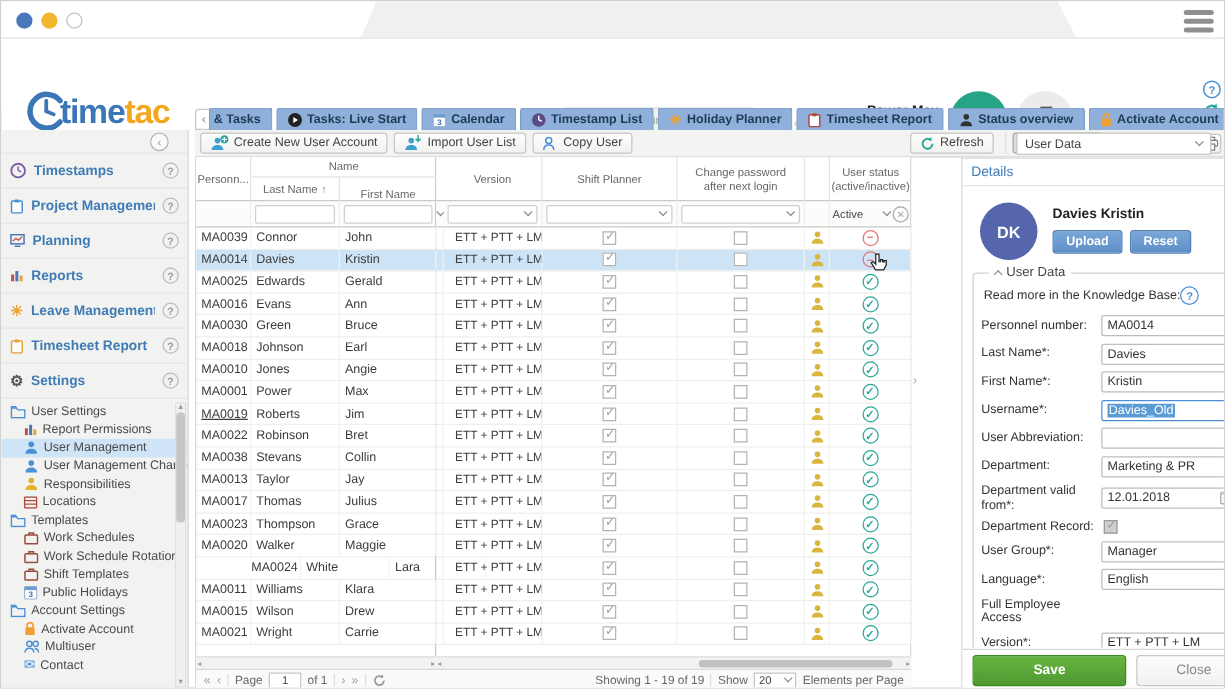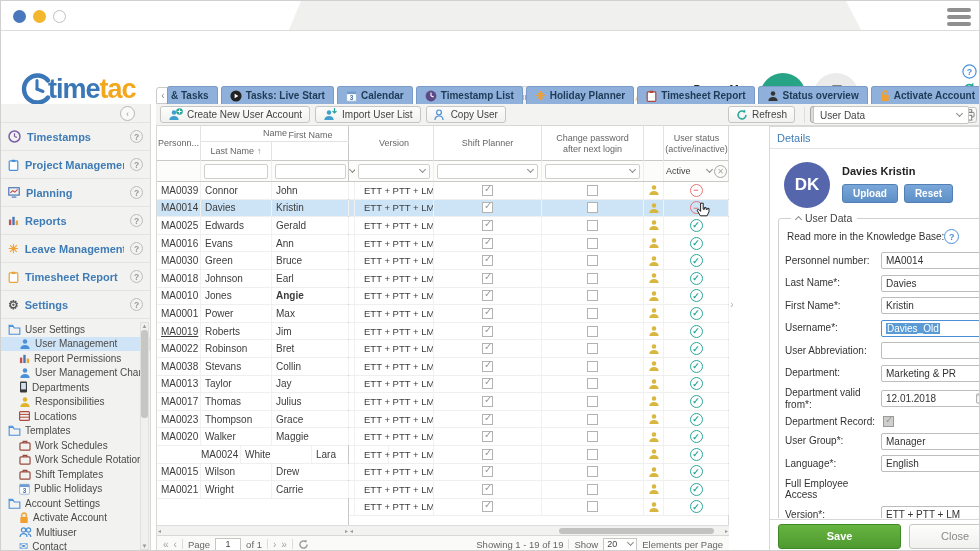--- a/index.html
+++ b/index.html
@@ -78,21 +78,21 @@
 .pagebar{position:absolute;left:0;bottom:0;width:572px;height:17px;background:#fafaf8;border-top:1px solid #d8d8d6;display:flex;align-items:center;font-size:9.5px;color:#666;gap:5px;padding:0 6px}
 .pgic{color:#a3a3a1;font-size:10px}
 .pginput{width:26px;height:13px;background:#fff;border:1px solid #c6c6c4;font-size:9px;color:#444;display:flex;align-items:center;justify-content:center}
 .pgsel{width:34px;height:13px;background:#fff;border:1px solid #c6c6c4;font-size:9px;color:#444;display:flex;align-items:center;justify-content:space-between;padding:0 3px}
 
 .details{position:absolute;left:768px;top:125px;width:241px;height:426px;background:#fff;border:1px solid #d8d8d6;border-bottom:none}
 .dhdr{height:22px;display:flex;align-items:center;justify-content:space-between;padding:0 7px;border-bottom:1px solid #e3e3e1}
 .dhdr .t{font-size:11px;color:#3f7cb6}
 .dbody{position:absolute;top:23px;bottom:34px;left:0;right:0;overflow:hidden;padding:8px 10px 0 8px}
 .prow{display:flex;gap:12px;margin:4px 0 8px 6px}
-.av-dk{width:46px;height:46px;border-radius:50%;background:#5566ad;color:#fff;font-size:17px;font-weight:bold;display:flex;align-items:center;justify-content:center;flex:none}
+.av-dk{width:46px;height:46px;border-radius:50%;background:#5566ad;color:#fff;font-size:13px;font-weight:bold;display:flex;align-items:center;justify-content:center;flex:none}
 .pn{font-size:11px;font-weight:bold;color:#222;margin:3px 0 7px}
 .bluebtn{display:inline-flex;align-items:center;justify-content:center;height:19px;padding:0 10px;background:linear-gradient(#7aa7d9,#5d8fc6);border:1px solid #527fb4;border-radius:3px;color:#fff;font-size:10px;font-weight:bold}
 .fieldset{position:relative;border:1px solid #cfcfcd;border-radius:3px;margin-top:10px;padding:10px 6px 6px}
 .legend{position:absolute;top:-7px;left:12px;background:#fff;padding:0 5px;font-size:10.5px;color:#444;display:flex;align-items:center;gap:4px}
 .kbrow{display:flex;align-items:center;justify-content:flex-start;font-size:10px;color:#333;margin:0 2px 8px}
 .drow{display:flex;align-items:center;margin-bottom:5.5px}
 .dlab{width:96px;font-size:10px;color:#333;flex:none;line-height:1.15}
 .dinp{width:112px;height:17px;border:1px solid #bdbdbb;border-radius:2px;background:#fff;font-size:10px;color:#333;display:flex;align-items:center;padding:0 4px;overflow:hidden}
 .dinp.sel{justify-content:space-between}
 .dinp.focus{border-color:#4a90d9}
@@ -423,56 +423,47 @@
     <div class="stree" id="side-tree">
         <div class="titem" style="padding-left: 7px;">
           <span class="ic">
             <svg width="13" height="11" viewBox="0 0 16 14">
               <path d="M1.2 3h5l1.5 2h7.1v8H1.2z" fill="none" stroke="#4a90d9" stroke-width="1.4"></path>
               <path d="M1.2 3V1.6h4.2l1 1.4" fill="none" stroke="#4a90d9" stroke-width="1.4"></path>
             </svg>
           </span>
           <span>User Settings</span>
         </div>
-        <div class="titem sel" style="padding-left: 18px;">
-          <span class="ic">
-            <svg width="12" height="12" viewBox="0 0 16 16">
-              <circle cx="8" cy="4.6" r="3" fill="#4a90d9"></circle>
-              <path d="M1.8 14.6c0-3.6 2.8-5.4 6.2-5.4s6.2 1.8 6.2 5.4z" fill="#4a90d9"></path>
-            </svg>
-          </span>
-          <span>User Management</span>
-        </div>
         <div class="titem" style="padding-left: 18px;">
           <span class="ic">
             <svg width="11" height="11" viewBox="0 0 12 12">
               <rect x="1" y="5" width="2.6" height="6" fill="#c0504d"></rect>
               <rect x="4.7" y="2" width="2.6" height="9" fill="#4a76b8"></rect>
               <rect x="8.4" y="6" width="2.6" height="5" fill="#e8a33d"></rect>
             </svg>
           </span>
           <span>Report Permissions</span>
         </div>
-        <div class="titem" style="padding-left: 18px;">
+        <div class="titem sel" style="padding-left: 18px;">
           <span class="ic">
             <svg width="12" height="12" viewBox="0 0 16 16">
               <circle cx="8" cy="4.6" r="3" fill="#4a90d9"></circle>
               <path d="M1.8 14.6c0-3.6 2.8-5.4 6.2-5.4s6.2 1.8 6.2 5.4z" fill="#4a90d9"></path>
             </svg>
           </span>
+          <span>User Management</span>
+        </div>
+        <div class="titem" style="padding-left: 18px;">
+          <span class="ic">
+            <svg width="12" height="12" viewBox="0 0 16 16">
+              <circle cx="8" cy="4.6" r="3" fill="#4a90d9"></circle>
+              <path d="M1.8 14.6c0-3.6 2.8-5.4 6.2-5.4s6.2 1.8 6.2 5.4z" fill="#4a90d9"></path>
+            </svg>
+          </span>
           <span>User Management Changelog</span>
-        </div>
-        <div class="titem" style="padding-left: 18px;">
-          <span class="ic">
-            <svg width="9" height="12" viewBox="0 0 9 12">
-              <rect x="1" y="0.6" width="7" height="10.8" rx="1" fill="#3a3a3a"></rect>
-              <rect x="2.1" y="2" width="4.8" height="6.4" fill="#cfe0f0"></rect>
-            </svg>
-          </span>
-          <span>Departments</span>
         </div>
         <div class="titem" style="padding-left: 18px;">
           <span class="ic">
             <svg width="12" height="12" viewBox="0 0 16 16">
               <circle cx="8" cy="4.6" r="3" fill="#e0b32a"></circle>
               <path d="M1.8 14.6c0-3.6 2.8-5.4 6.2-5.4s6.2 1.8 6.2 5.4z" fill="#e0b32a"></path>
             </svg>
           </span>
           <span>Responsibilities</span>
         </div>
@@ -577,21 +568,21 @@
 
   <div class="grid">
     <div class="pane pane1">
       <div class="ghead">
         <div class="hcell" style="left:0;top:0;width:44px;height:35px;border-right:1px solid #e3e3e1">Personn...</div>
         <div class="hcell" style="left:44px;top:0;width:148px;height:16px;border-bottom:1px solid #e3e3e1">Name</div>
         <div class="hcell" style="left:44px;top:16px;width:71px;height:19px;border-right:1px solid #e3e3e1;gap:3px">
             <span>Last Name</span>
             <span style="color:#8a8a8a">↑</span>
           </div>
-        <div class="hcell" style="left:115px;top:0;width:77px;height:19px">First Name</div>
+        <div class="hcell" style="left:115px;top:20px;width:77px;height:19px">First Name</div>
       </div>
       <div class="gfilter">
         <div class="fcell" style="width:44px"></div>
         <div class="fcell" style="width:71px">
             <span class="finput"></span>
           </div>
         <div class="fcell" style="width:77px;border-right:none">
             <span class="finput"></span>
           </div>
       </div>
@@ -622,21 +613,21 @@
             <div class="gcell" style="width: 77px; padding-left: 4px; border-right: 1px solid rgb(241, 241, 239);">Bruce</div>
           </div>
           <div class="grow">
             <div class="gcell" style="width: 44px; padding-left: 4px; border-right: 1px solid rgb(241, 241, 239);">MA0018</div>
             <div class="gcell" style="width: 71px; padding-left: 4px; border-right: 1px solid rgb(241, 241, 239);">Johnson</div>
             <div class="gcell" style="width: 77px; padding-left: 4px; border-right: 1px solid rgb(241, 241, 239);">Earl</div>
           </div>
           <div class="grow">
             <div class="gcell" style="width: 44px; padding-left: 4px; border-right: 1px solid rgb(241, 241, 239);">MA0010</div>
             <div class="gcell" style="width: 71px; padding-left: 4px; border-right: 1px solid rgb(241, 241, 239);">Jones</div>
-            <div class="gcell" style="width: 77px; padding-left: 4px; border-right: 1px solid rgb(241, 241, 239); font-weight: bold;">Angie</div>
+            <div class="gcell" style="width: 77px; padding-left: 4px; border-right: 1px solid rgb(241, 241, 239);">Angie</div>
           </div>
           <div class="grow">
             <div class="gcell" style="width: 44px; padding-left: 4px; border-right: 1px solid rgb(241, 241, 239);">MA0001</div>
             <div class="gcell" style="width: 71px; padding-left: 4px; border-right: 1px solid rgb(241, 241, 239);">Power</div>
             <div class="gcell" style="width: 77px; padding-left: 4px; border-right: 1px solid rgb(241, 241, 239);">Max</div>
           </div>
           <div class="grow">
             <div class="gcell" style="width: 44px; padding-left: 4px; border-right: 1px solid rgb(241, 241, 239); text-decoration: underline;">MA0019</div>
             <div class="gcell" style="width: 71px; padding-left: 4px; border-right: 1px solid rgb(241, 241, 239);">Roberts</div>
             <div class="gcell" style="width: 77px; padding-left: 4px; border-right: 1px solid rgb(241, 241, 239);">Jim</div>
@@ -668,20 +659,25 @@
           </div>
           <div class="grow">
             <div class="gcell" style="width: 44px; padding-left: 4px; border-right: 1px solid rgb(241, 241, 239);">MA0020</div>
             <div class="gcell" style="width: 71px; padding-left: 4px; border-right: 1px solid rgb(241, 241, 239);">Walker</div>
             <div class="gcell" style="width: 77px; padding-left: 4px; border-right: 1px solid rgb(241, 241, 239);">Maggie</div>
           </div>
           <div class="grow">
             <div class="gcell" style="width: 44px; padding-left: 4px; border-right: 1px solid rgb(241, 241, 239); margin-left: 40px;">MA0024</div>
             <div class="gcell" style="width: 71px; padding-left: 4px; border-right: 1px solid rgb(241, 241, 239);">White</div>
             <div class="gcell" style="width: 77px; padding-left: 4px; border-right: 1px solid rgb(241, 241, 239);">Lara</div>
+          </div>
+          <div class="grow">
+            <div class="gcell" style="width: 44px; padding-left: 4px; border-right: 1px solid rgb(241, 241, 239);">MA0011</div>
+            <div class="gcell" style="width: 71px; padding-left: 4px; border-right: 1px solid rgb(241, 241, 239);">Williams</div>
+            <div class="gcell" style="width: 77px; padding-left: 4px; border-right: 1px solid rgb(241, 241, 239);">Klara</div>
           </div>
           <div class="grow">
             <div class="gcell" style="width: 44px; padding-left: 4px; border-right: 1px solid rgb(241, 241, 239);">MA0015</div>
             <div class="gcell" style="width: 71px; padding-left: 4px; border-right: 1px solid rgb(241, 241, 239);">Wilson</div>
             <div class="gcell" style="width: 77px; padding-left: 4px; border-right: 1px solid rgb(241, 241, 239);">Drew</div>
           </div>
           <div class="grow">
             <div class="gcell" style="width: 44px; padding-left: 4px; border-right: 1px solid rgb(241, 241, 239);">MA0021</div>
             <div class="gcell" style="width: 71px; padding-left: 4px; border-right: 1px solid rgb(241, 241, 239);">Wright</div>
             <div class="gcell" style="width: 77px; padding-left: 4px; border-right: 1px solid rgb(241, 241, 239);">Carrie</div>

